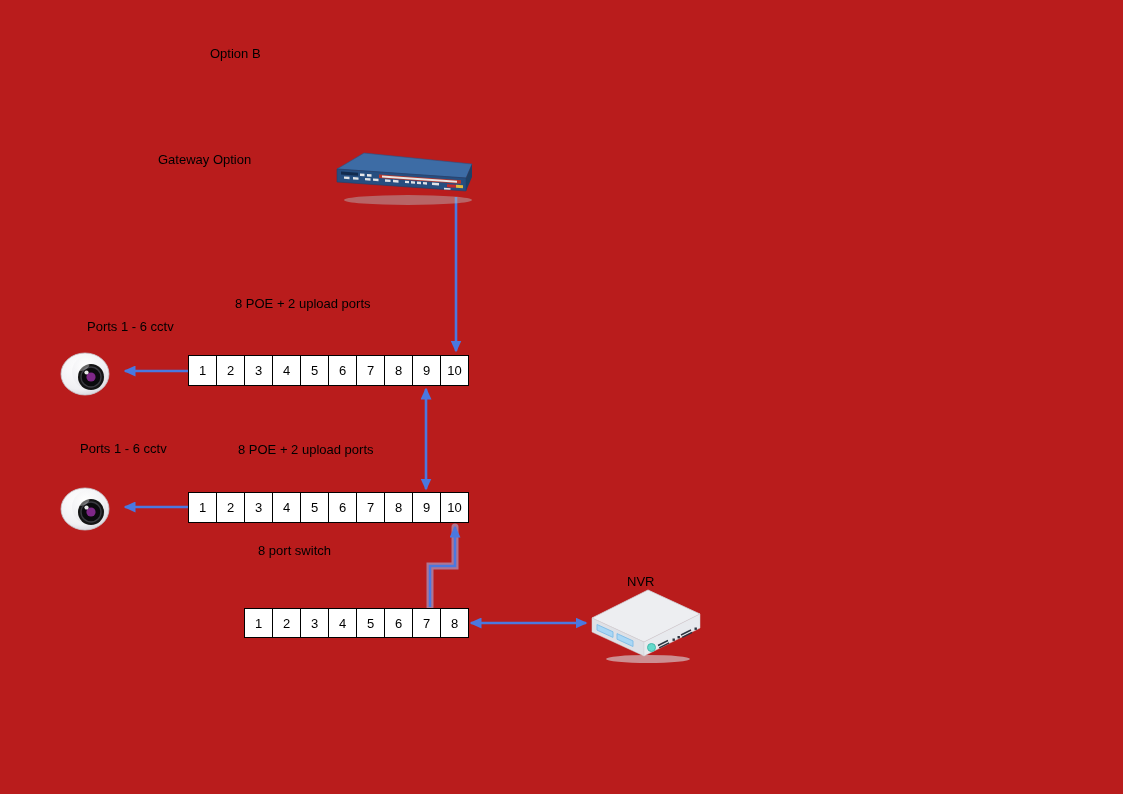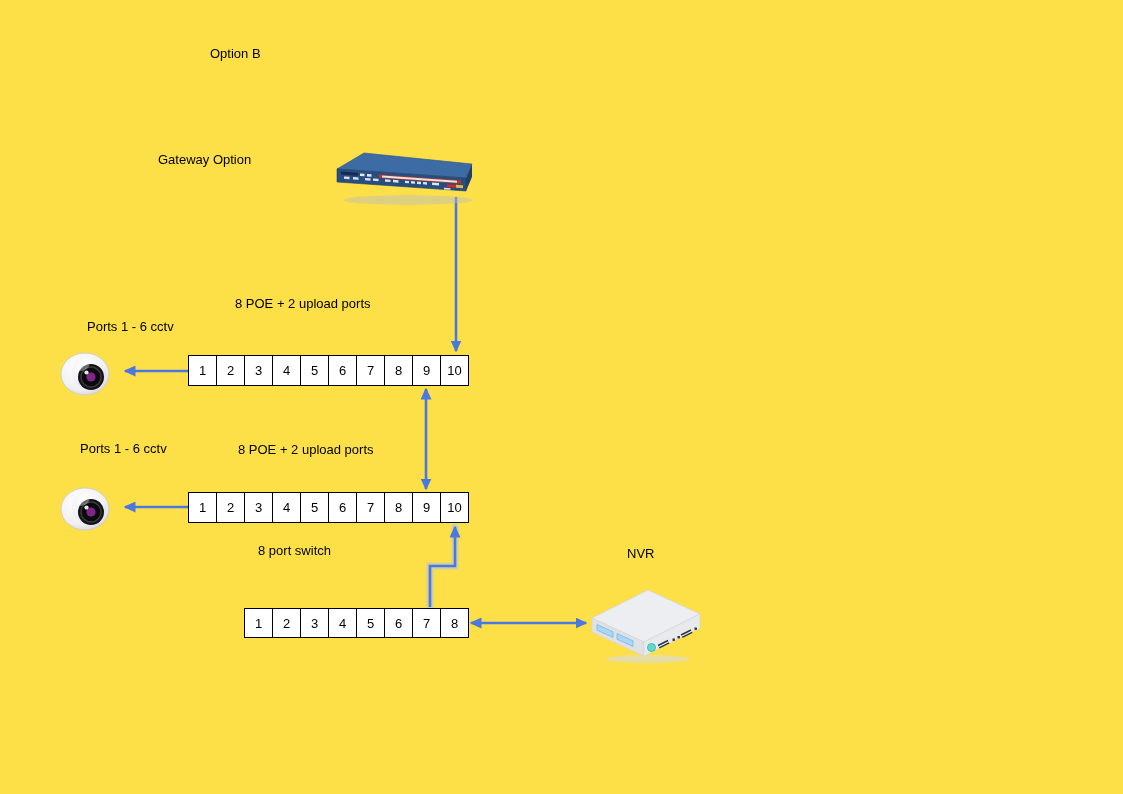--- a/index.html
+++ b/index.html
@@ -1,17 +1,17 @@
 <!DOCTYPE html>
 <html><head>
 <meta charset="utf-8">
 <style>
   html,body{margin:0;padding:0;background:#fff;}
   .canvas{
-    position:relative;width:1123px;height:794px;background:#fde047;overflow:hidden;
+    position:relative;width:1123px;height:794px;background:#b91c1c;overflow:hidden;
     font-family:"Liberation Sans", sans-serif;color:#000;
   }
   .lbl{position:absolute;font-size:13px;line-height:15px;white-space:nowrap;color:#000;}
   .connectors{position:absolute;left:0;top:0;width:1123px;height:794px;}
   .portstrip{
     position:absolute;display:flex;background:#ffffff;border:1px solid #000;
     box-sizing:border-box;
   }
   .portstrip .cell{
     flex:1;display:flex;align-items:center;justify-content:center;
@@ -45,21 +45,21 @@
     <path d="M471,623 L586,623" stroke="#4A78E0" stroke-width="2.6" fill="none" marker-start="url(#arrow)" marker-end="url(#arrow)"></path>
   </svg>
 
   <div class="lbl" style="left:210px;top:46px">Option B</div>
   <div class="lbl" style="left:158px;top:152px">Gateway Option</div>
   <div class="lbl" style="left:235px;top:296px">8 POE + 2 upload ports</div>
   <div class="lbl" style="left:87px;top:319px">Ports 1 - 6 cctv</div>
   <div class="lbl" style="left:80px;top:441px">Ports 1 - 6 cctv</div>
   <div class="lbl" style="left:238px;top:442px">8 POE + 2 upload ports</div>
   <div class="lbl" style="left:258px;top:543px">8 port switch</div>
-  <div class="lbl" style="left:627px;top:546px">NVR</div>
+  <div class="lbl" style="left:627px;top:574px">NVR</div>
 
   <div class="portstrip" style="left:188px;top:355px;width:281px;height:31px">
       <div class="cell">1</div>
       <div class="cell">2</div>
       <div class="cell">3</div>
       <div class="cell">4</div>
       <div class="cell">5</div>
       <div class="cell">6</div>
       <div class="cell">7</div>
       <div class="cell">8</div>

